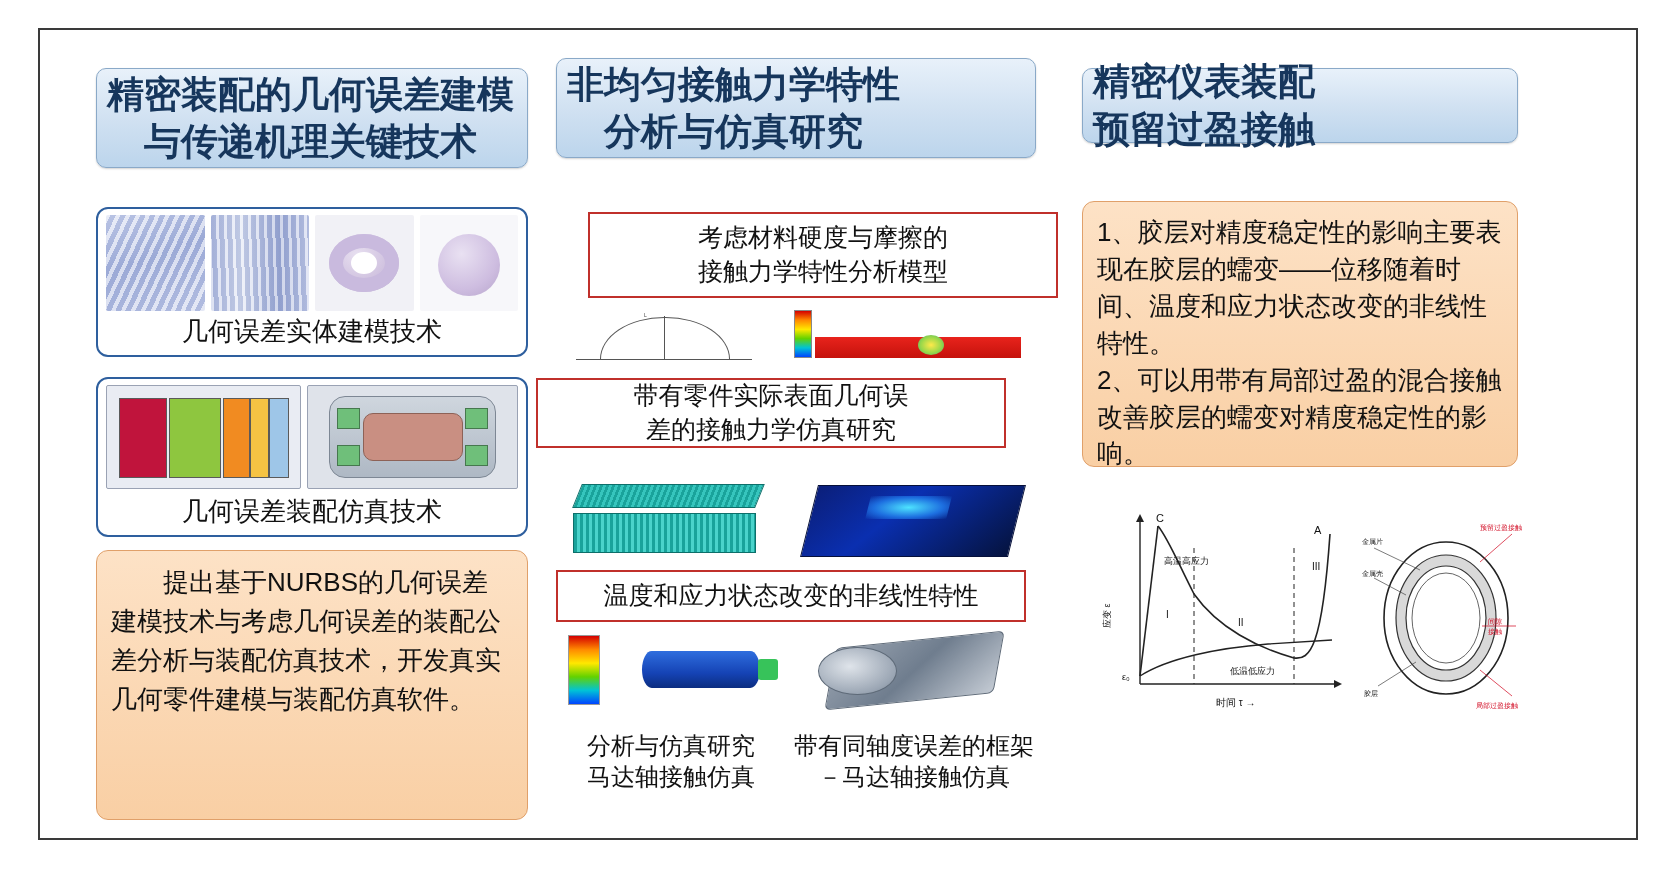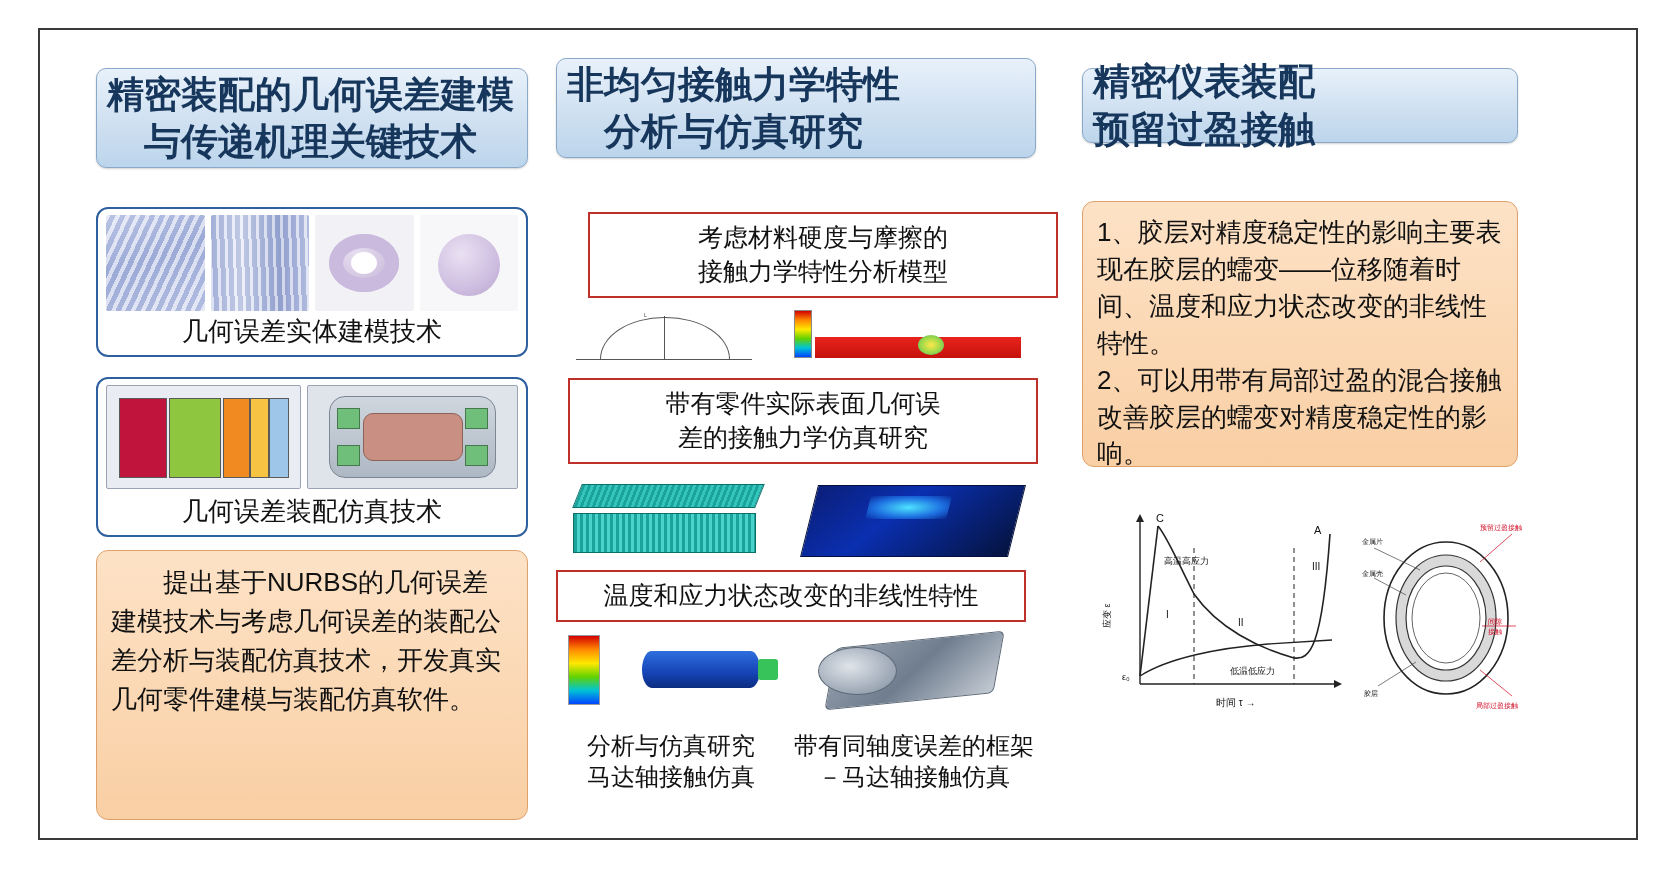--- a/index.html
+++ b/index.html
@@ -195,21 +195,21 @@
     display: flex;
     align-items: center;
     justify-content: center;
     text-align: center;
     color: #111;
     font-size: 25px;
     line-height: 1.35;
     padding: 4px 8px;
   }
   #c2red1 { left: 516px; top: 182px; width: 470px; height: 86px; margin-left: 32px; }
-  #c2red2 { left: 528px; top: 348px; width: 470px; height: 86px; }
+  #c2red2 { left: 496px; top: 348px; width: 470px; height: 70px; }
   #c2red3 { left: 516px; top: 540px; width: 470px; height: 52px; }
 
   .fig { position: absolute; overflow: hidden; }
 
   #c2fig1a { left: 524px; top: 282px; width: 200px; height: 56px; background: #ffffff; }
   #c2fig1a .arch {
     position: absolute; left: 18%; bottom: 16%; width: 64%; height: 74%;
     border: 1.5px solid #555; border-bottom: none; border-radius: 50% 50% 0 0 / 100% 100% 0 0;
   }
   #c2fig1a .axis { position: absolute; background: #555; }

